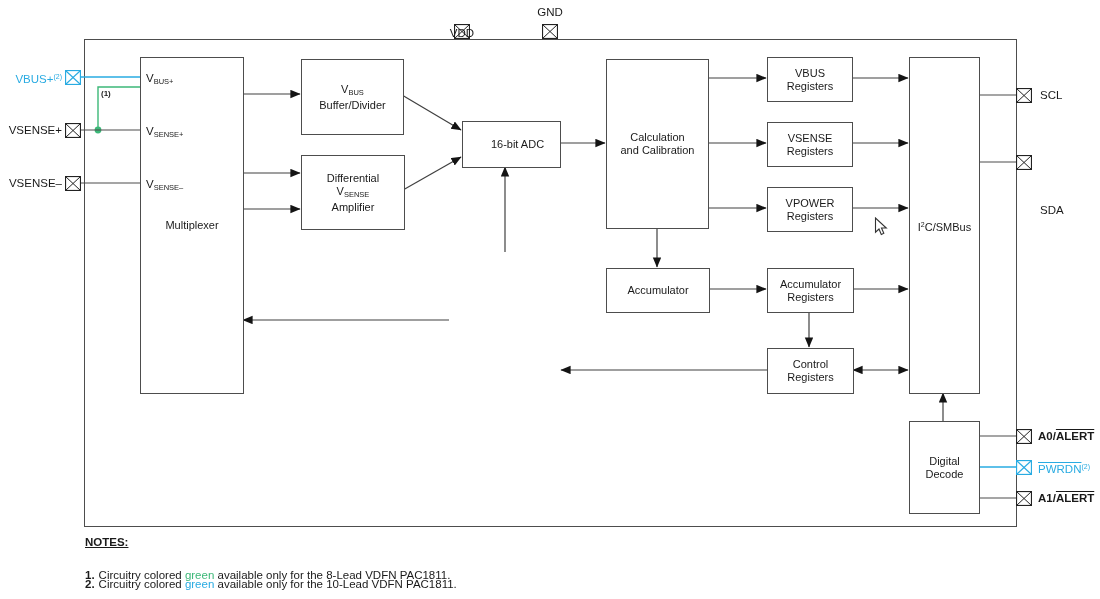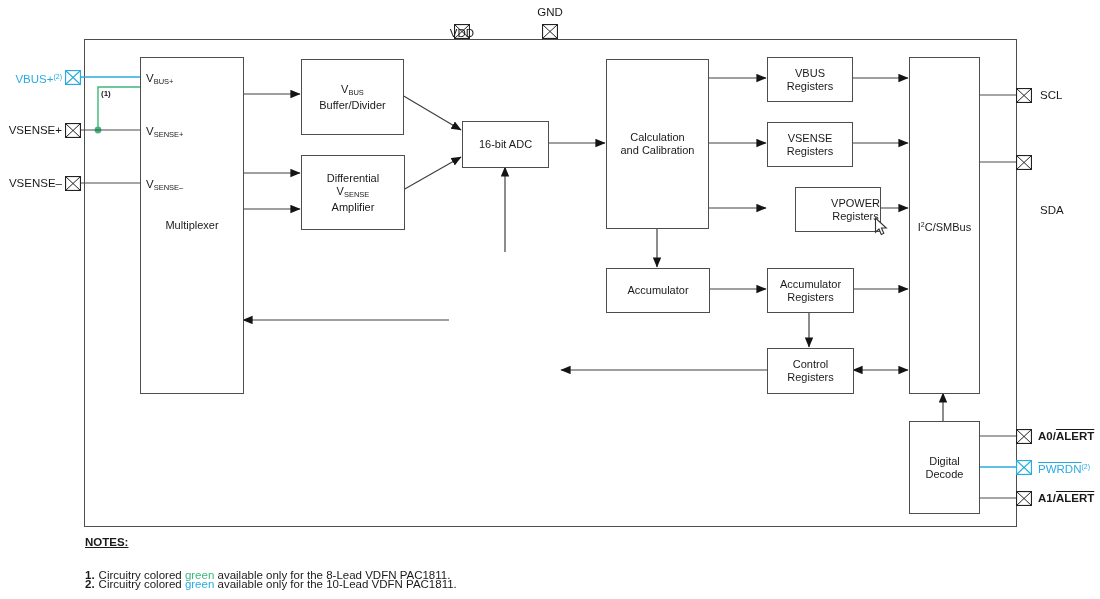--- a/index.html
+++ b/index.html
@@ -203,40 +203,40 @@
   </div>
 
   <div class="block" style="left:301px; top:155px; width:102px; height:73px;">
     <div>
       <span>Differential</span><br>
       <span>V</span><span class="sub">SENSE</span><br>
       <span>Amplifier</span>
     </div>
   </div>
 
-  <div class="block" style="left:462px; top:121px; width:85px; height:45px;">
+  <div class="block" style="left:462px; top:121px; width:85px; height:45px;padding-left:12px;">
     <span class="block-label">16-bit ADC</span>
   </div>
 
   <div class="block" style="left:606px; top:59px; width:101px; height:168px;">
     <span class="block-label">Calculation
 and Calibration</span>
   </div>
 
   <div class="block" style="left:767px; top:57px; width:84px; height:43px;">
     <span class="block-label">VBUS
 Registers</span>
   </div>
 
   <div class="block" style="left:767px; top:122px; width:84px; height:43px;">
     <span class="block-label">VSENSE
 Registers</span>
   </div>
 
-  <div class="block" style="left:795px; top:187px; width:84px; height:43px;justify-content:flex-end;">
+  <div class="block" style="left:767px; top:187px; width:84px; height:43px;">
     <span class="block-label">VPOWER
 Registers</span>
   </div>
 
   <div class="block" style="left:606px; top:268px; width:102px; height:43px;">
     <span class="block-label">Accumulator</span>
   </div>
 
   <div class="block" style="left:767px; top:268px; width:85px; height:43px;">
     <span class="block-label">Accumulator

